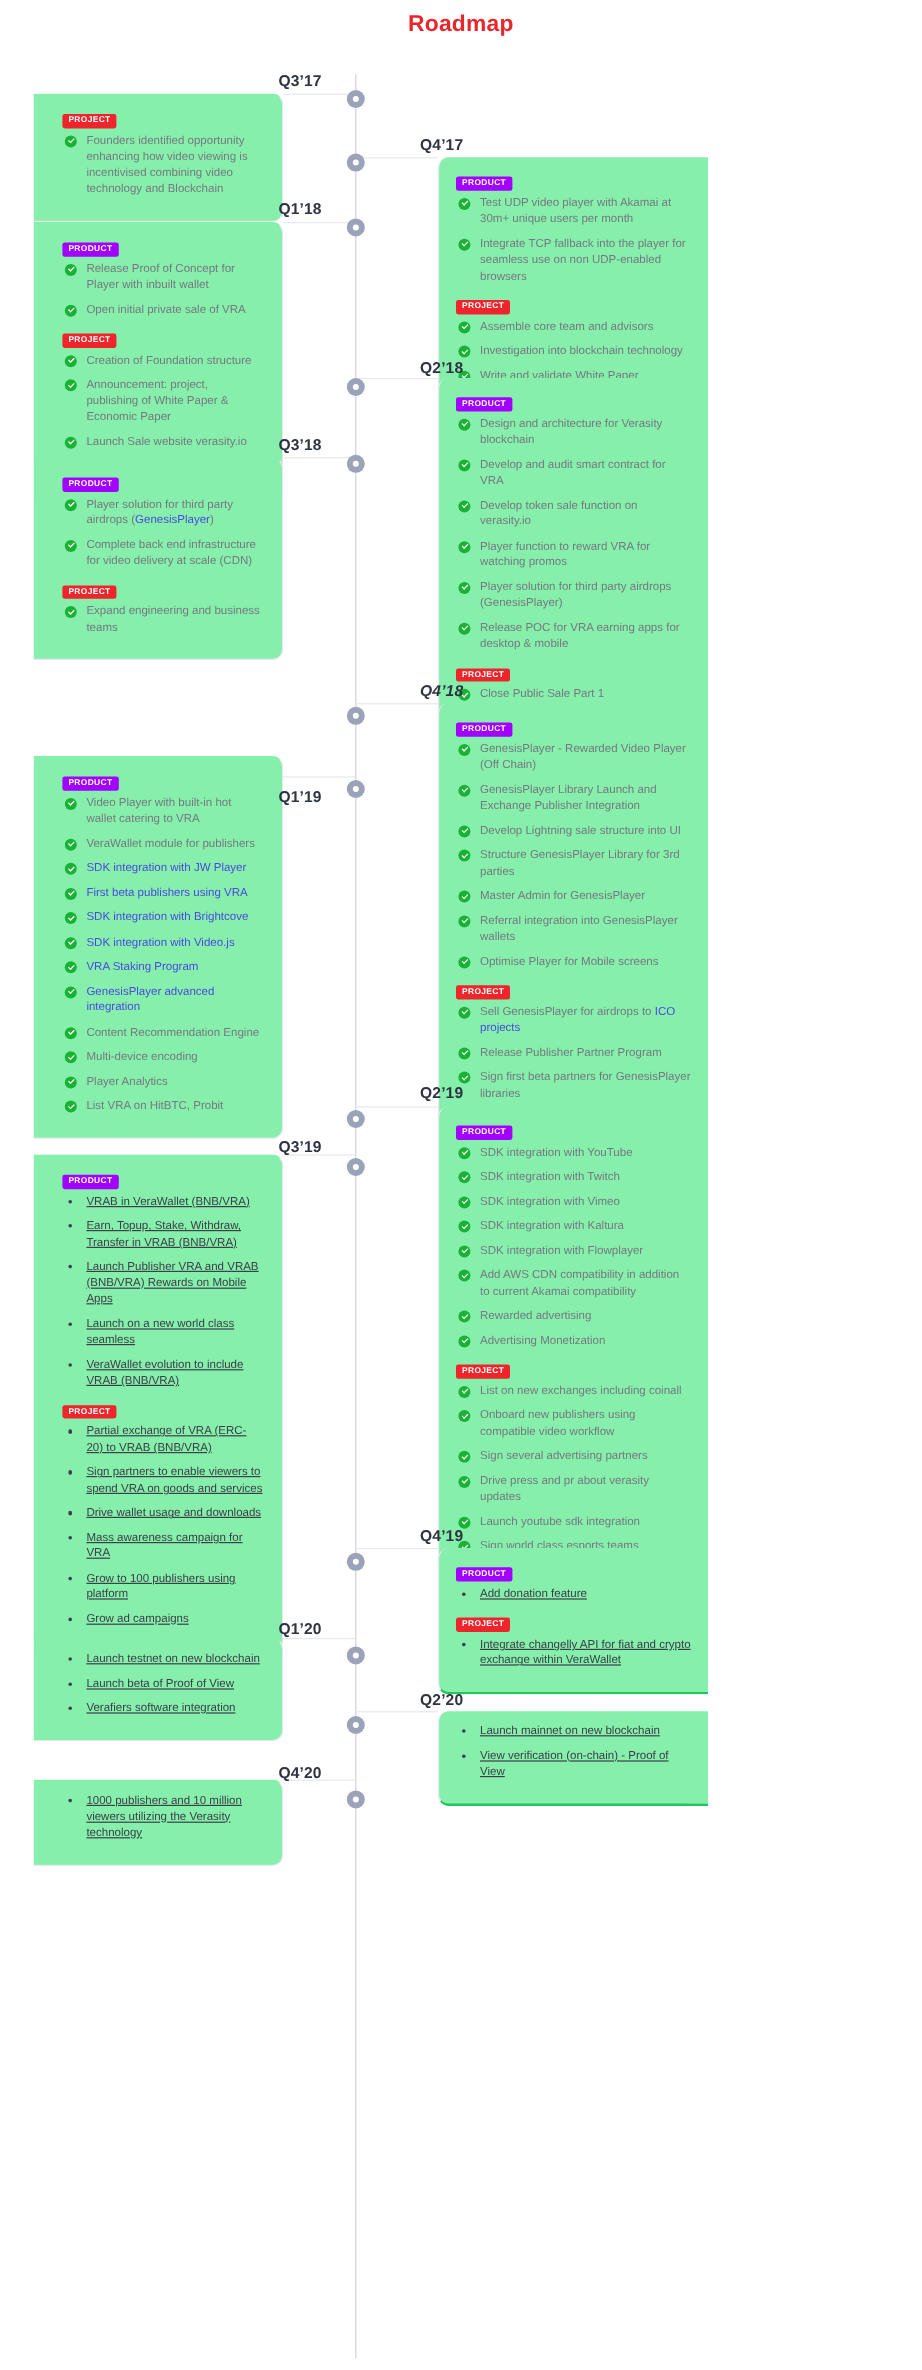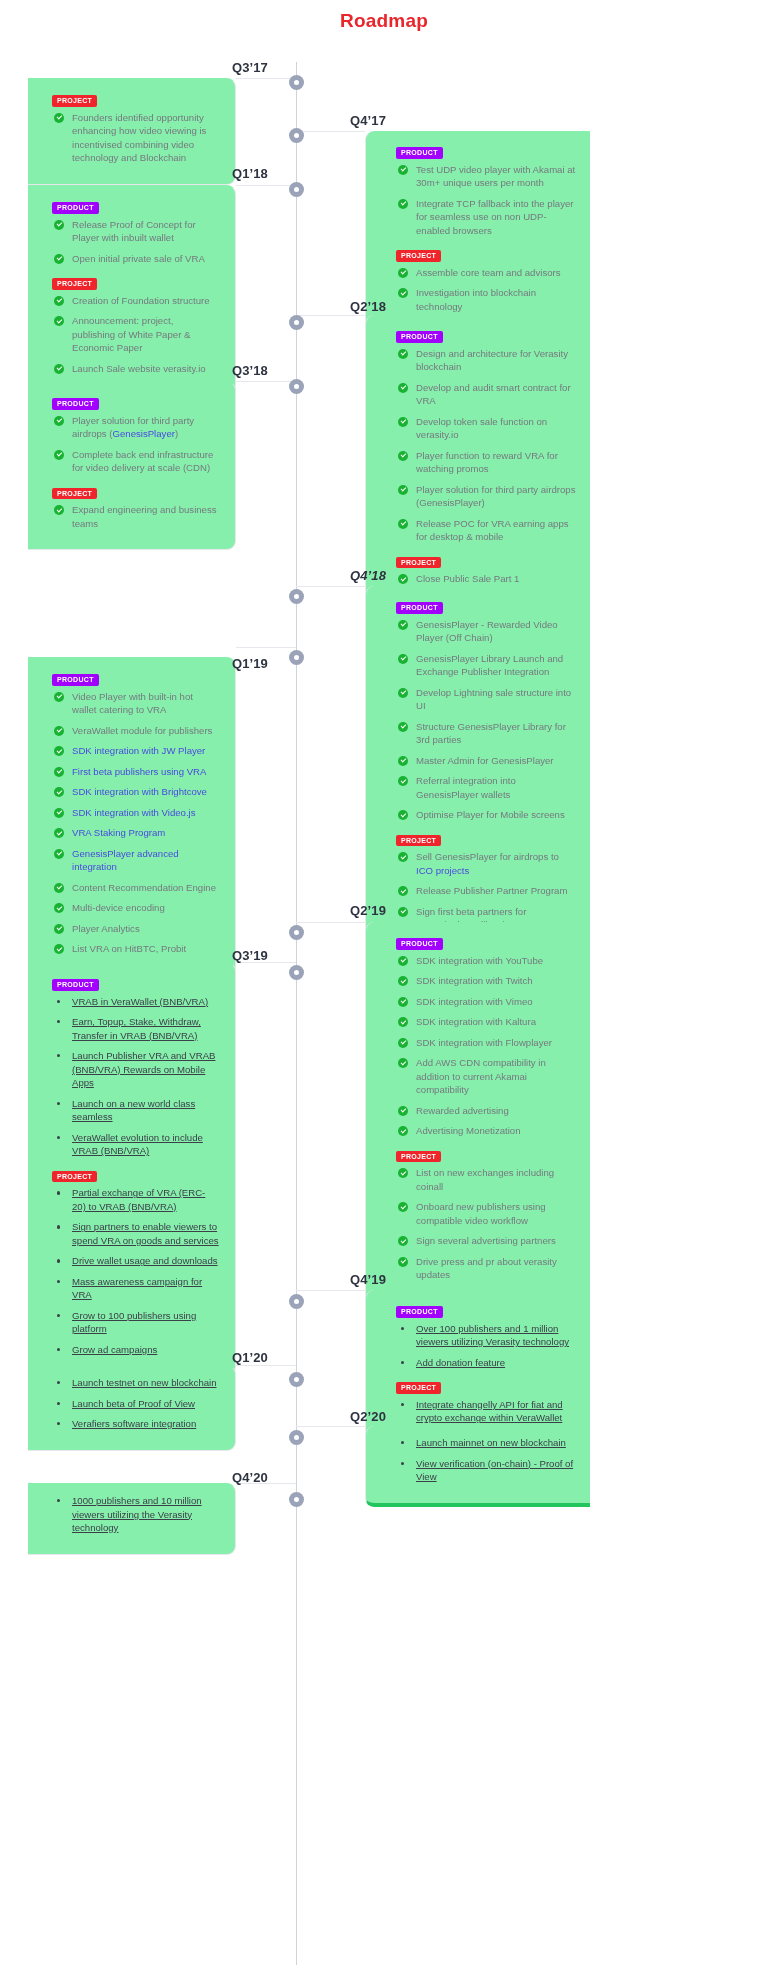--- a/index.html
+++ b/index.html
@@ -74,24 +74,24 @@
   .card.left {
     border-right: 1px solid #e6e8ee;
     border-bottom: 1px solid #e6e8ee;
     border-bottom-right-radius: 9px;
     border-top-right-radius: 9px;
     border-top: 1px solid transparent;
     padding: 10px 16px 12px 24px;
   }
   .card.right {
     border-left: 1px solid #e6e8ee;
-    border-bottom: 4px solid #22c55e;
+    border-bottom: 2px solid #22c55e;
     border-bottom-left-radius: 9px;
     border-top-left-radius: 9px;
-    padding: 10px 14px 12px 30px;
+    padding: 10px 14px 12px 14px;
   }
 
   .tag {
     display: inline-block;
     font-size: 7px;
     font-weight: bold;
     color: #ffffff;
     letter-spacing: 0.3px;
     padding: 2px 5px 2px 5px;
     border-radius: 2px;
@@ -231,21 +231,21 @@
         <li class="check">Optimise Player for Mobile screens</li>
       </ul><div class="tag project">PROJECT</div><ul class="items">
         <li class="check">Sell GenesisPlayer for airdrops to <span style="color: rgb(74, 74, 224);">ICO projects</span></li>
         <li class="check">Release Publisher Partner Program</li>
         <li class="check">Sign first beta partners for GenesisPlayer libraries</li>
         <li class="check">Open Public Sale Part 2</li>
       </ul></div>
     <div class="node" style="top: 650px;"></div>
     <div class="qlabel right" style="left: 232px; top: 656px; width: 56px;">Q1’19</div>
     <div class="elbow" style="left: 236px; top: 647px; width: 60px; height: 10px; border-width: 1px 0px 0px; border-top-right-radius: 0px;"></div>
-    <div class="card left" style="left: 28px; top: 657px; width: 208px;"><div class="tag product first">PRODUCT</div><ul class="items">
+    <div class="card left" style="left: 28px; top: 630px; width: 208px;"><div class="tag product first">PRODUCT</div><ul class="items">
         <li class="check">Video Player with built-in hot wallet catering to VRA</li>
         <li class="check">VeraWallet module for publishers</li>
         <li class="check link-item">SDK integration with JW Player</li>
         <li class="check link-item">First beta publishers using VRA</li>
         <li class="check link-item">SDK integration with Brightcove</li>
         <li class="check link-item">SDK integration with Video.js</li>
         <li class="check link-item">VRA Staking Program</li>
         <li class="check link-item">GenesisPlayer advanced integration</li>
         <li class="check">Content Recommendation Engine</li>
         <li class="check">Multi-device encoding</li>
@@ -286,21 +286,20 @@
         <li class="bullet">Sign partners to enable viewers to spend VRA on goods and services</li>
         <li class="bullet">Drive wallet usage and downloads</li>
         <li class="bullet">Mass awareness campaign for VRA</li>
         <li class="bullet">Grow to 100 publishers using platform</li>
         <li class="bullet">Grow ad campaigns</li>
       </ul></div>
     <div class="node" style="top: 1294px;"></div>
     <div class="qlabel left" style="left: 326px; top: 1272px; width: 60px;">Q4’19</div>
     <div class="elbow" style="left: 296px; top: 1290px; width: 69px; height: 10px; border-width: 1px 0px 0px;"></div>
     <div class="card right" style="left: 365px; top: 1290px; width: 225px;"><div class="tag product first">PRODUCT</div><ul class="items">
-        <li class="bullet">Over 100 publishers and 1 million viewers utilizing Verasity technology</li>
         <li class="bullet">Add donation feature</li>
       </ul><div class="tag project">PROJECT</div><ul class="items">
         <li class="bullet">Integrate changelly API for fiat and crypto exchange within VeraWallet</li>
       </ul></div>
     <div class="node" style="top: 1372px;"></div>
     <div class="qlabel right" style="left: 232px; top: 1350px; width: 56px;">Q1’20</div>
     <div class="elbow" style="left: 236px; top: 1365px; width: 60px; height: 10px; border-width: 1px 0px 0px; border-top-right-radius: 0px;"></div>
     <div class="card left" style="left: 28px; top: 1365px; width: 208px;">
       <ul class="items">
         <li class="bullet">Launch testnet on new blockchain</li>

